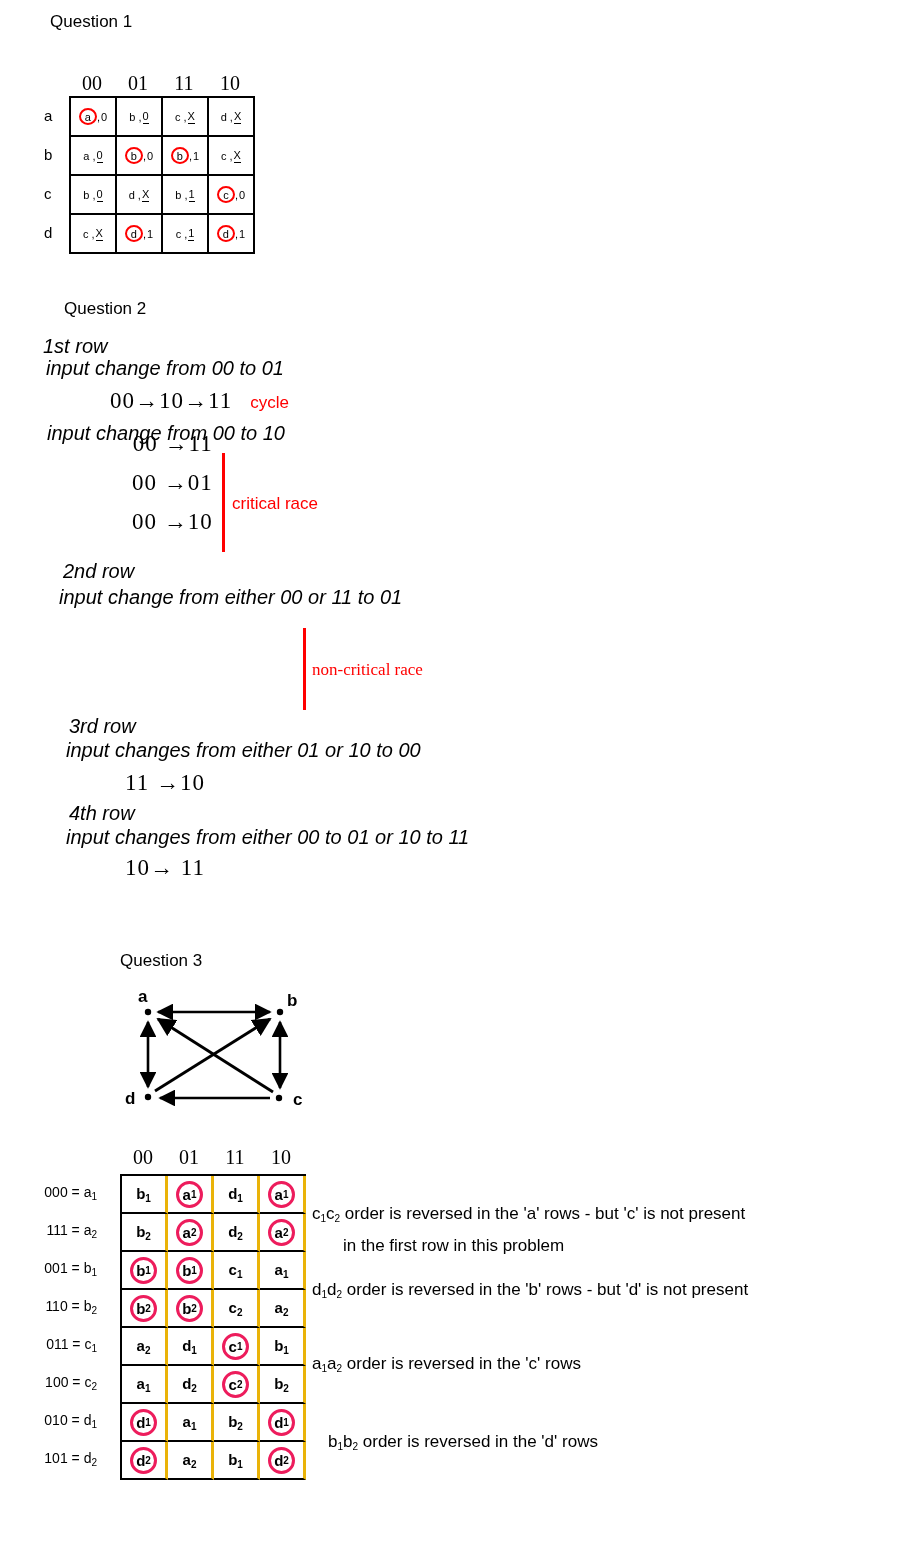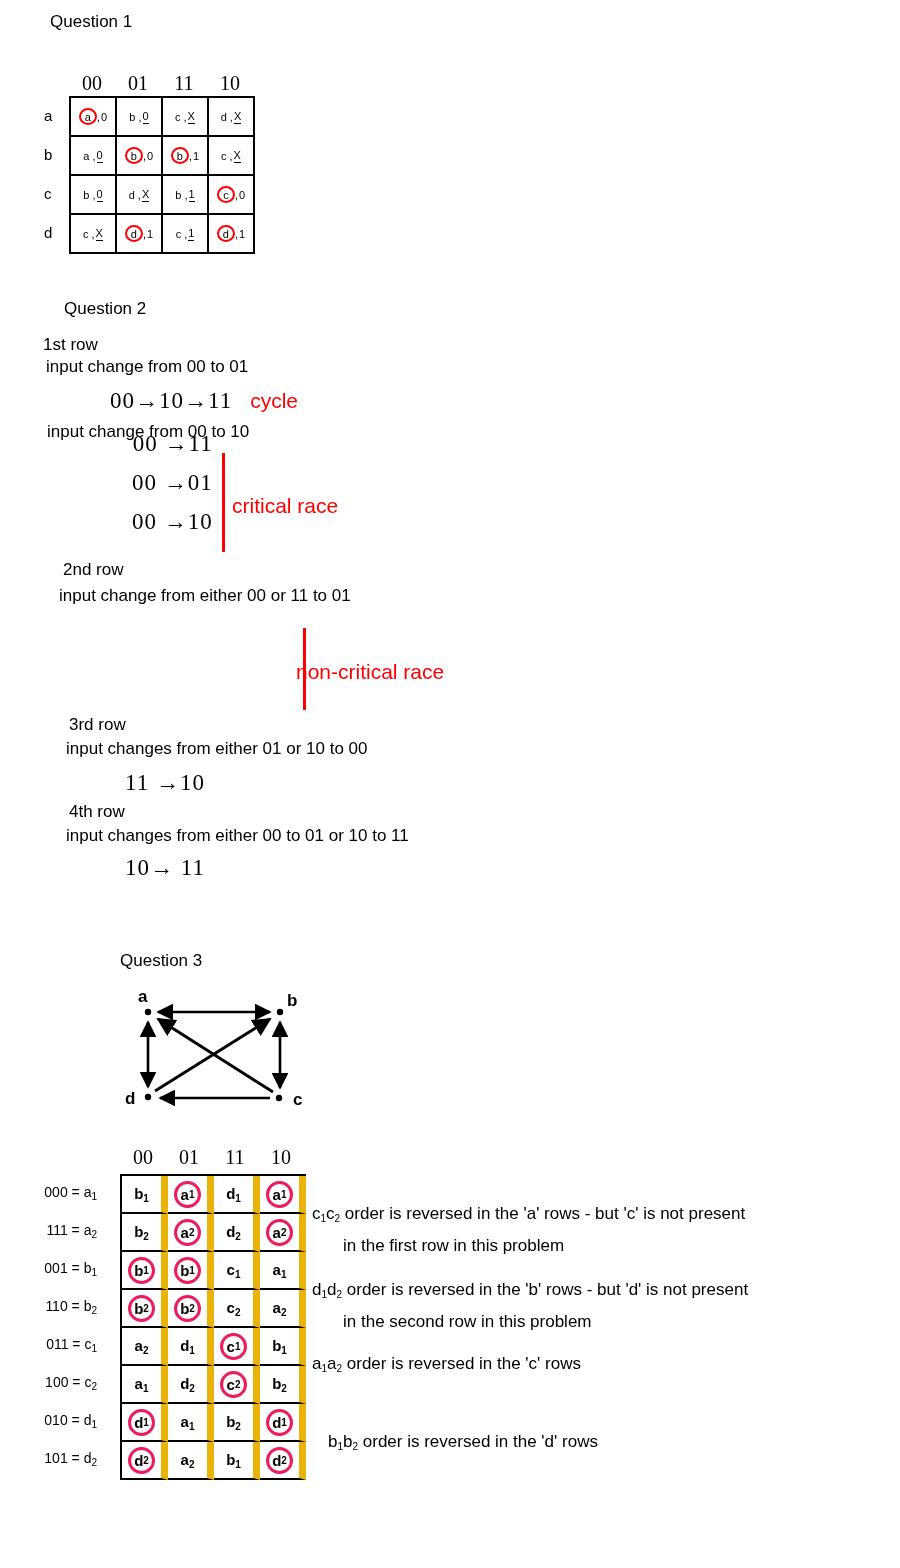--- a/index.html
+++ b/index.html
@@ -1,22 +1,22 @@
 <!DOCTYPE html>
 <html style="--red: #ff0000; --pink: #ed1c5c;"><head>
 <meta charset="utf-8">
 <style>
   html,body{margin:0;padding:0;background:#fff;}
   #page{position:relative;width:900px;height:1568px;background:#fff;color:#000;
         font-family:"Liberation Sans",sans-serif;overflow:hidden;}
   .abs{position:absolute;}
   .title{font-size:17px;}
-  .txt{font-size:17px;white-space:pre;}
+  .txt{font-size:20px;white-space:pre;font-style:italic;}
   .seq{font-family:"Liberation Serif",serif;font-size:23px;letter-spacing:1px;white-space:pre;text-align:right;}
-  .redlbl{color:var(--red);font-size:21px;white-space:pre;}
+  .redlbl{color:var(--red);font-size:17px;white-space:pre;}
   .vbar{width:3px;background:var(--red);}
   sub{font-size:10px;vertical-align:-3px;letter-spacing:0;}
 
   
   .q1-block{left:38px;top:72px;}
   .q1-headers{margin-left:31px;display:grid;grid-template-columns:repeat(4,46px);
               justify-items:center;font-family:"Liberation Serif",serif;font-size:20px;height:24px;}
   .q1-body{display:flex;}
   .q1-rows{width:31px;display:grid;grid-auto-rows:39px;align-items:center;font-size:15px;padding-left:6px;box-sizing:border-box;}
   .q1-grid{display:grid;grid-template-columns:repeat(4,46px);grid-auto-rows:39px;
@@ -35,42 +35,42 @@
   .t1s1{left:46px;top:357px;}
   .sr1{left:110px;top:388px;display:flex;gap:18px;align-items:baseline;}
   .t1s2{left:47px;top:422px;}
   .grp1{left:121px;top:431px;display:flex;flex-direction:column;gap:13px;margin-left:11px;}
   .bar1{left:222px;top:453px;height:99px;}
   .lbl1{left:232px;top:494px;}
   .t2h{left:63px;top:560px;}
   .t2s{left:59px;top:586px;}
   .grp2{left:124px;top:626px;display:flex;flex-direction:column;gap:7px;}
   .bar2{left:303px;top:628px;height:82px;}
-  .lbl2{left:296px;top:660px;}
+  .lbl2{left:312px;top:660px;font-family:Liberation Serif, serif;}
   .t3h{left:69px;top:715px;}
   .t3s{left:66px;top:739px;}
   .sr3{left:125px;top:770px;}
   .t4h{left:69px;top:802px;}
   .t4s{left:66px;top:826px;}
   .sr4{left:125px;top:855px;}
 
   
   .q3t{left:120px;top:951px;}
   .q3svg{left:110px;top:980px;}
   .q3svg text{font-family:"Liberation Sans",sans-serif;font-size:17px;font-weight:bold;fill:#000;}
 
   .q3-block{left:30px;top:1146px;}
   .q3-headers{margin-left:90px;display:grid;grid-template-columns:repeat(4,46px);
               justify-items:center;font-family:"Liberation Serif",serif;font-size:20px;height:28px;}
   .q3-body{display:flex;}
   .q3-rows{width:90px;display:grid;grid-auto-rows:38px;align-items:center;justify-items:end;
            padding-right:23px;box-sizing:border-box;font-size:14px;font-weight:normal;}
   .q3-grid{display:grid;grid-template-columns:repeat(4,46px);grid-auto-rows:38px;
            border-top:2px solid #000;border-left:2px solid #000;height:max-content;}
-  .q3-cell{border-right:7px solid #eab308;border-bottom:2px solid #000;box-sizing:border-box;
+  .q3-cell{border-right:3px solid #eab308;border-bottom:2px solid #000;box-sizing:border-box;
            display:flex;align-items:center;justify-content:center;font-size:15px;font-weight:bold;}
   .circ3{min-width:27px;height:27px;border:3px solid var(--pink);border-radius:50%;
          display:inline-flex;align-items:center;justify-content:center;box-sizing:border-box;}
 
   .ann{position:absolute;left:312px;font-size:17px;line-height:27px;}
   .ann .l2{margin-left:31px;}
   .ann-0{top:1200px;} .ann-1{top:1276px;} .ann-2{top:1350px;} .ann-3{top:1428px;margin-left:16px;}
 </style>
 </head>
 <body>
@@ -354,21 +354,20 @@
     </div>
   </div>
 
   <div id="annotations">
       <div class="ann ann-0">
         <div>c<sub>1</sub>c<sub>2</sub> order is reversed in the 'a' rows - but 'c' is not present</div>
         <div class="l2">in the first row in this problem</div>
       </div>
       <div class="ann ann-1">
         <div>d<sub>1</sub>d<sub>2</sub> order is reversed in the 'b' rows - but 'd' is not present</div>
-        <div class="l2">in the second row in this problem</div>
       </div>
       <div class="ann ann-2">
         <div>a<sub>1</sub>a<sub>2</sub> order is reversed in the 'c' rows</div>
       </div>
       <div class="ann ann-3">
         <div>b<sub>1</sub>b<sub>2</sub> order is reversed in the 'd' rows</div>
       </div>
     </div>
 
 </div>

